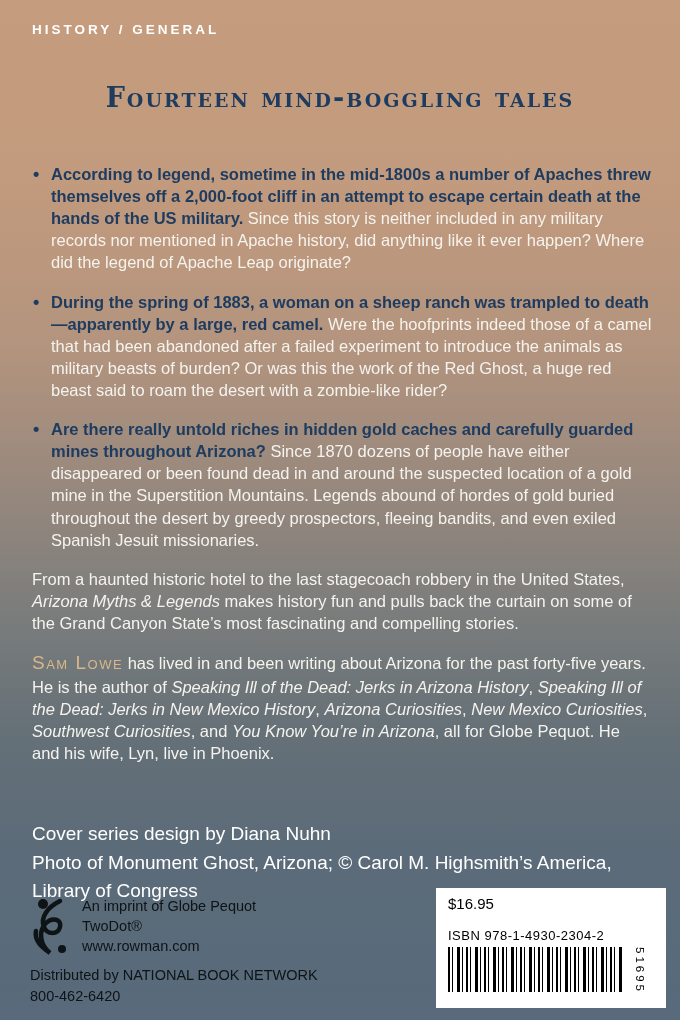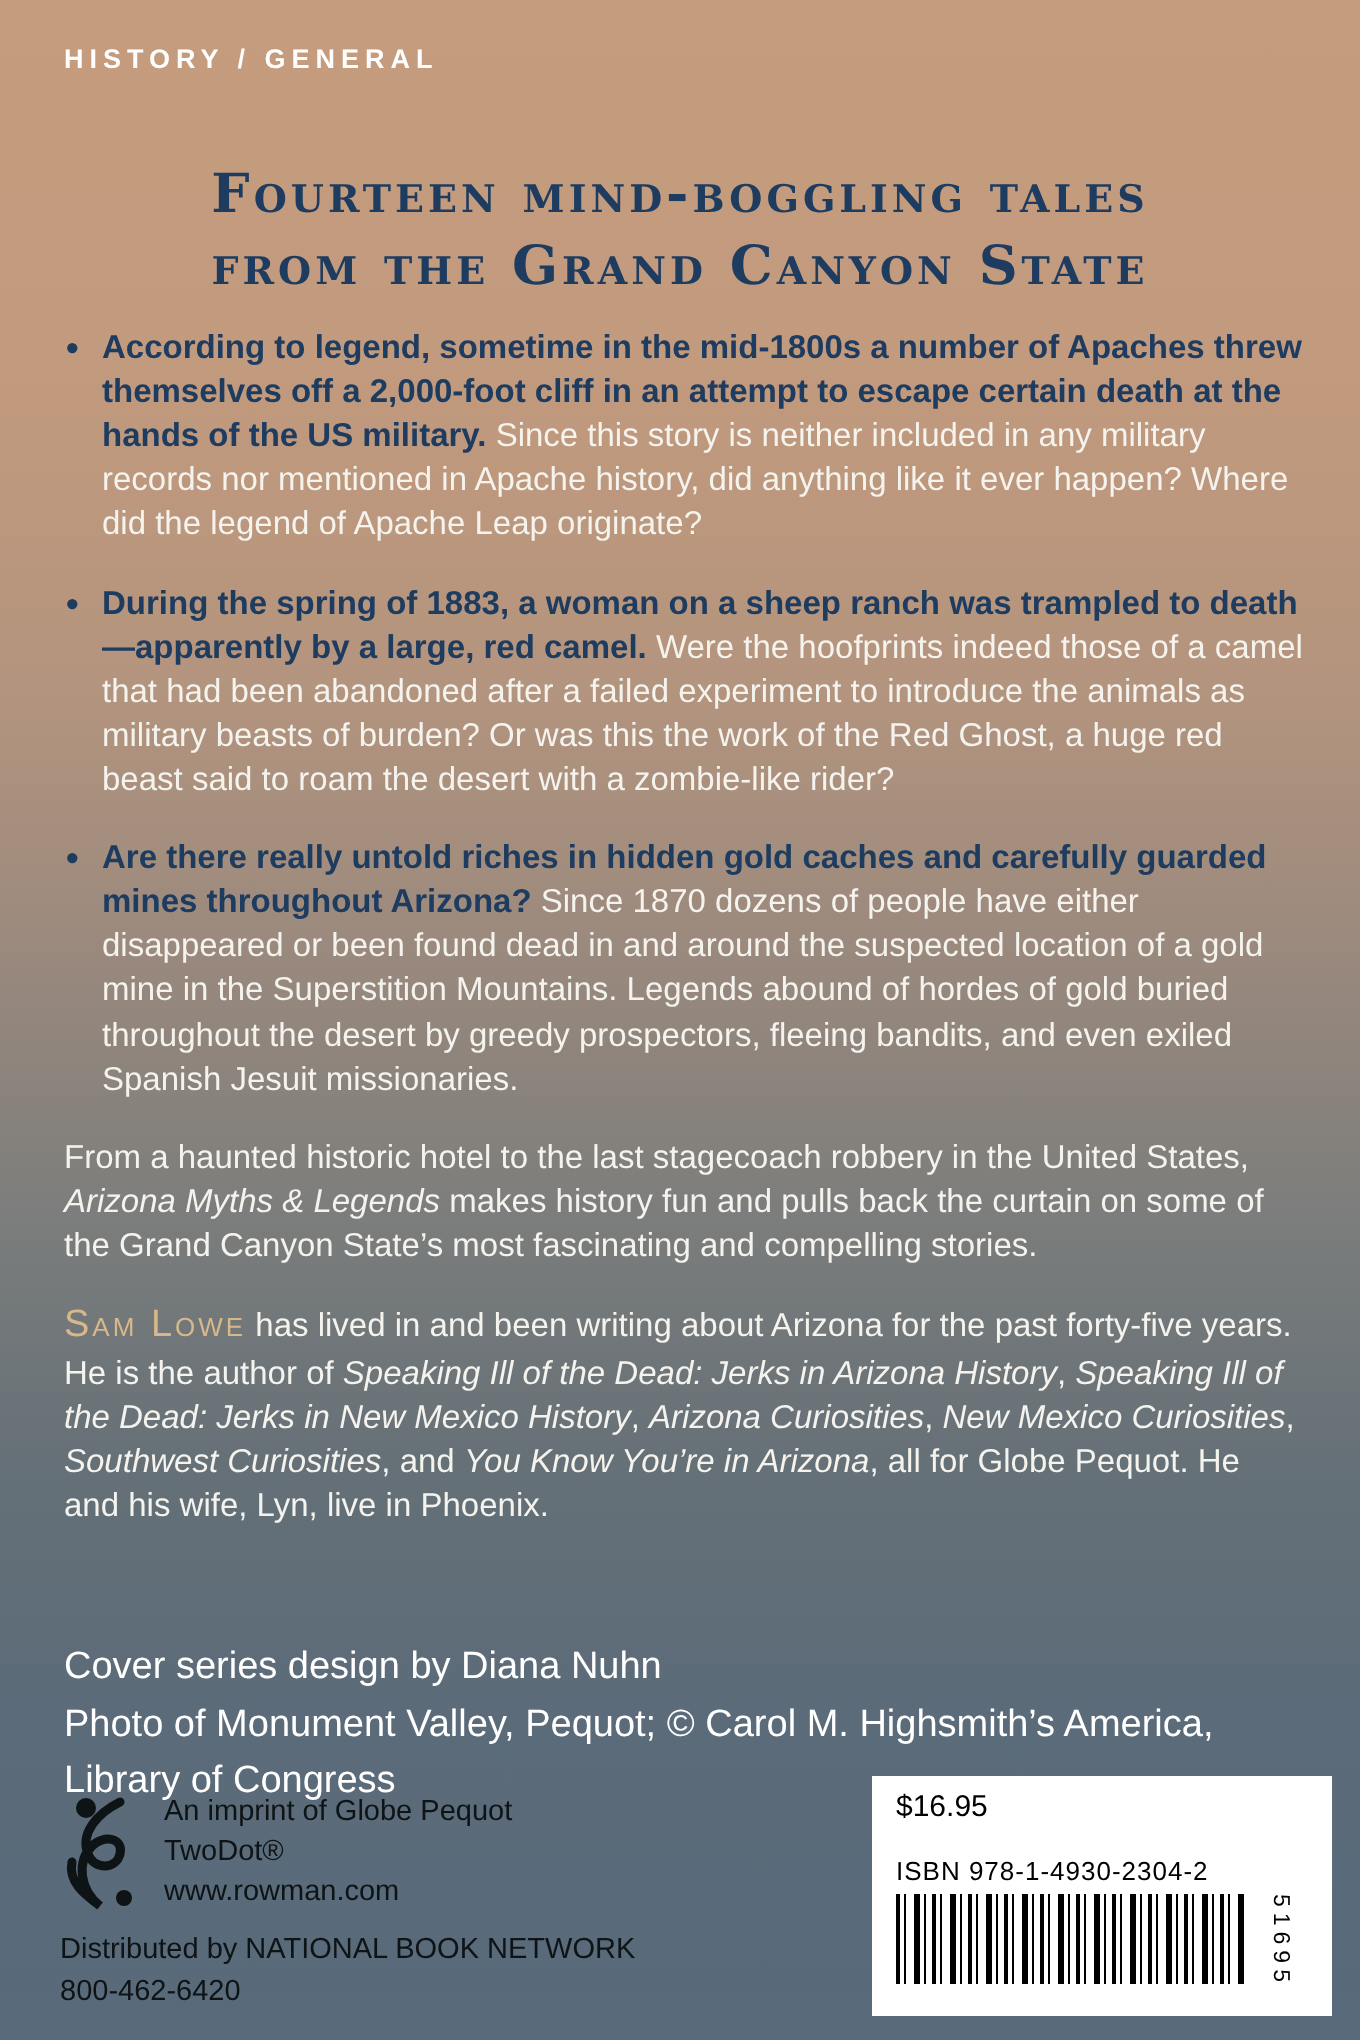--- a/index.html
+++ b/index.html
@@ -84,38 +84,37 @@
 </style>
 </head>
 <body>
 
 <div class="cover">
 
   <div class="category">HISTORY / GENERAL</div>
 
   <h1 class="title">
     <span>Fourteen mind-boggling tales</span><br>
-    <span>from the Grand Canyon State</span>
   </h1>
 
   <div class="content">
     <ul class="bullets">
       <li><span class="seg-lead">According to legend, sometime in the mid-1800s a number of Apaches threw themselves off a 2,000-foot cliff in an attempt to escape certain death at the hands of the US military. </span><span class="seg-body">Since this story is neither included in any military records nor mentioned in Apache history, did anything like it ever happen? Where did the legend of Apache Leap originate?</span></li>
       <li><span class="seg-lead">During the spring of 1883, a woman on a sheep ranch was trampled to death—apparently by a large, red camel. </span><span class="seg-body">Were the hoofprints indeed those of a camel that had been abandoned after a failed experiment to introduce the animals as military beasts of burden? Or was this the work of the Red Ghost, a huge red beast said to roam the desert with a zombie-like rider?</span></li>
       <li><span class="seg-lead">Are there really untold riches in hidden gold caches and carefully guarded mines throughout Arizona? </span><span class="seg-body">Since 1870 dozens of people have either disappeared or been found dead in and around the suspected location of a gold mine in the Superstition Mountains. Legends abound of hordes of gold buried throughout the desert by greedy prospectors, fleeing bandits, and even exiled Spanish Jesuit missionaries.</span></li>
     </ul>
 
     <p class="para"><span class="seg-body">From a haunted historic hotel to the last stagecoach robbery in the United States, </span><span class="seg-body seg-i">Arizona Myths &amp; Legends</span><span class="seg-body"> makes history fun and pulls back the curtain on some of the Grand Canyon State’s most fascinating and compelling stories.</span></p>
 
     <p class="para"><span class="seg-author">Sam Lowe</span><span class="seg-body"> has lived in and been writing about Arizona for the past forty-five years. He is the author of </span><span class="seg-body seg-i">Speaking Ill of the Dead: Jerks in Arizona History</span><span class="seg-body">, </span><span class="seg-body seg-i">Speaking Ill of the Dead: Jerks in New Mexico History</span><span class="seg-body">, </span><span class="seg-body seg-i">Arizona Curiosities</span><span class="seg-body">, </span><span class="seg-body seg-i">New Mexico Curiosities</span><span class="seg-body">, </span><span class="seg-body seg-i">Southwest Curiosities</span><span class="seg-body">, and </span><span class="seg-body seg-i">You Know You’re in Arizona</span><span class="seg-body">, all for Globe Pequot. He and his wife, Lyn, live in Phoenix.</span></p>
   </div>
 
   <div class="credits">
     <div>Cover series design by Diana Nuhn</div>
-    <div>Photo of Monument Valley, Pequot; © Carol M. Highsmith’s America, Library of Congress</div>
+    <div>Photo of Monument Ghost, Arizona; © Carol M. Highsmith’s America, Library of Congress</div>
   </div>
 
   <div class="footer">
 
     <div class="publisher">
       <div class="imprint-row">
         <svg class="logo" viewBox="0 0 42 58" xmlns="http://www.w3.org/2000/svg">
           <circle cx="13" cy="7" r="5" fill="#0e1316"></circle>
           <path d="M30 4 C18 10, 10 20, 14 30 C17 38, 28 38, 30 30 C32 22, 22 20, 16 26 C8 34, 10 48, 20 56 C12 50, 4 44, 6 34" fill="none" stroke="#0e1316" stroke-width="4.5" stroke-linecap="round"></path>
           <circle cx="32" cy="52" r="4" fill="#0e1316"></circle>

